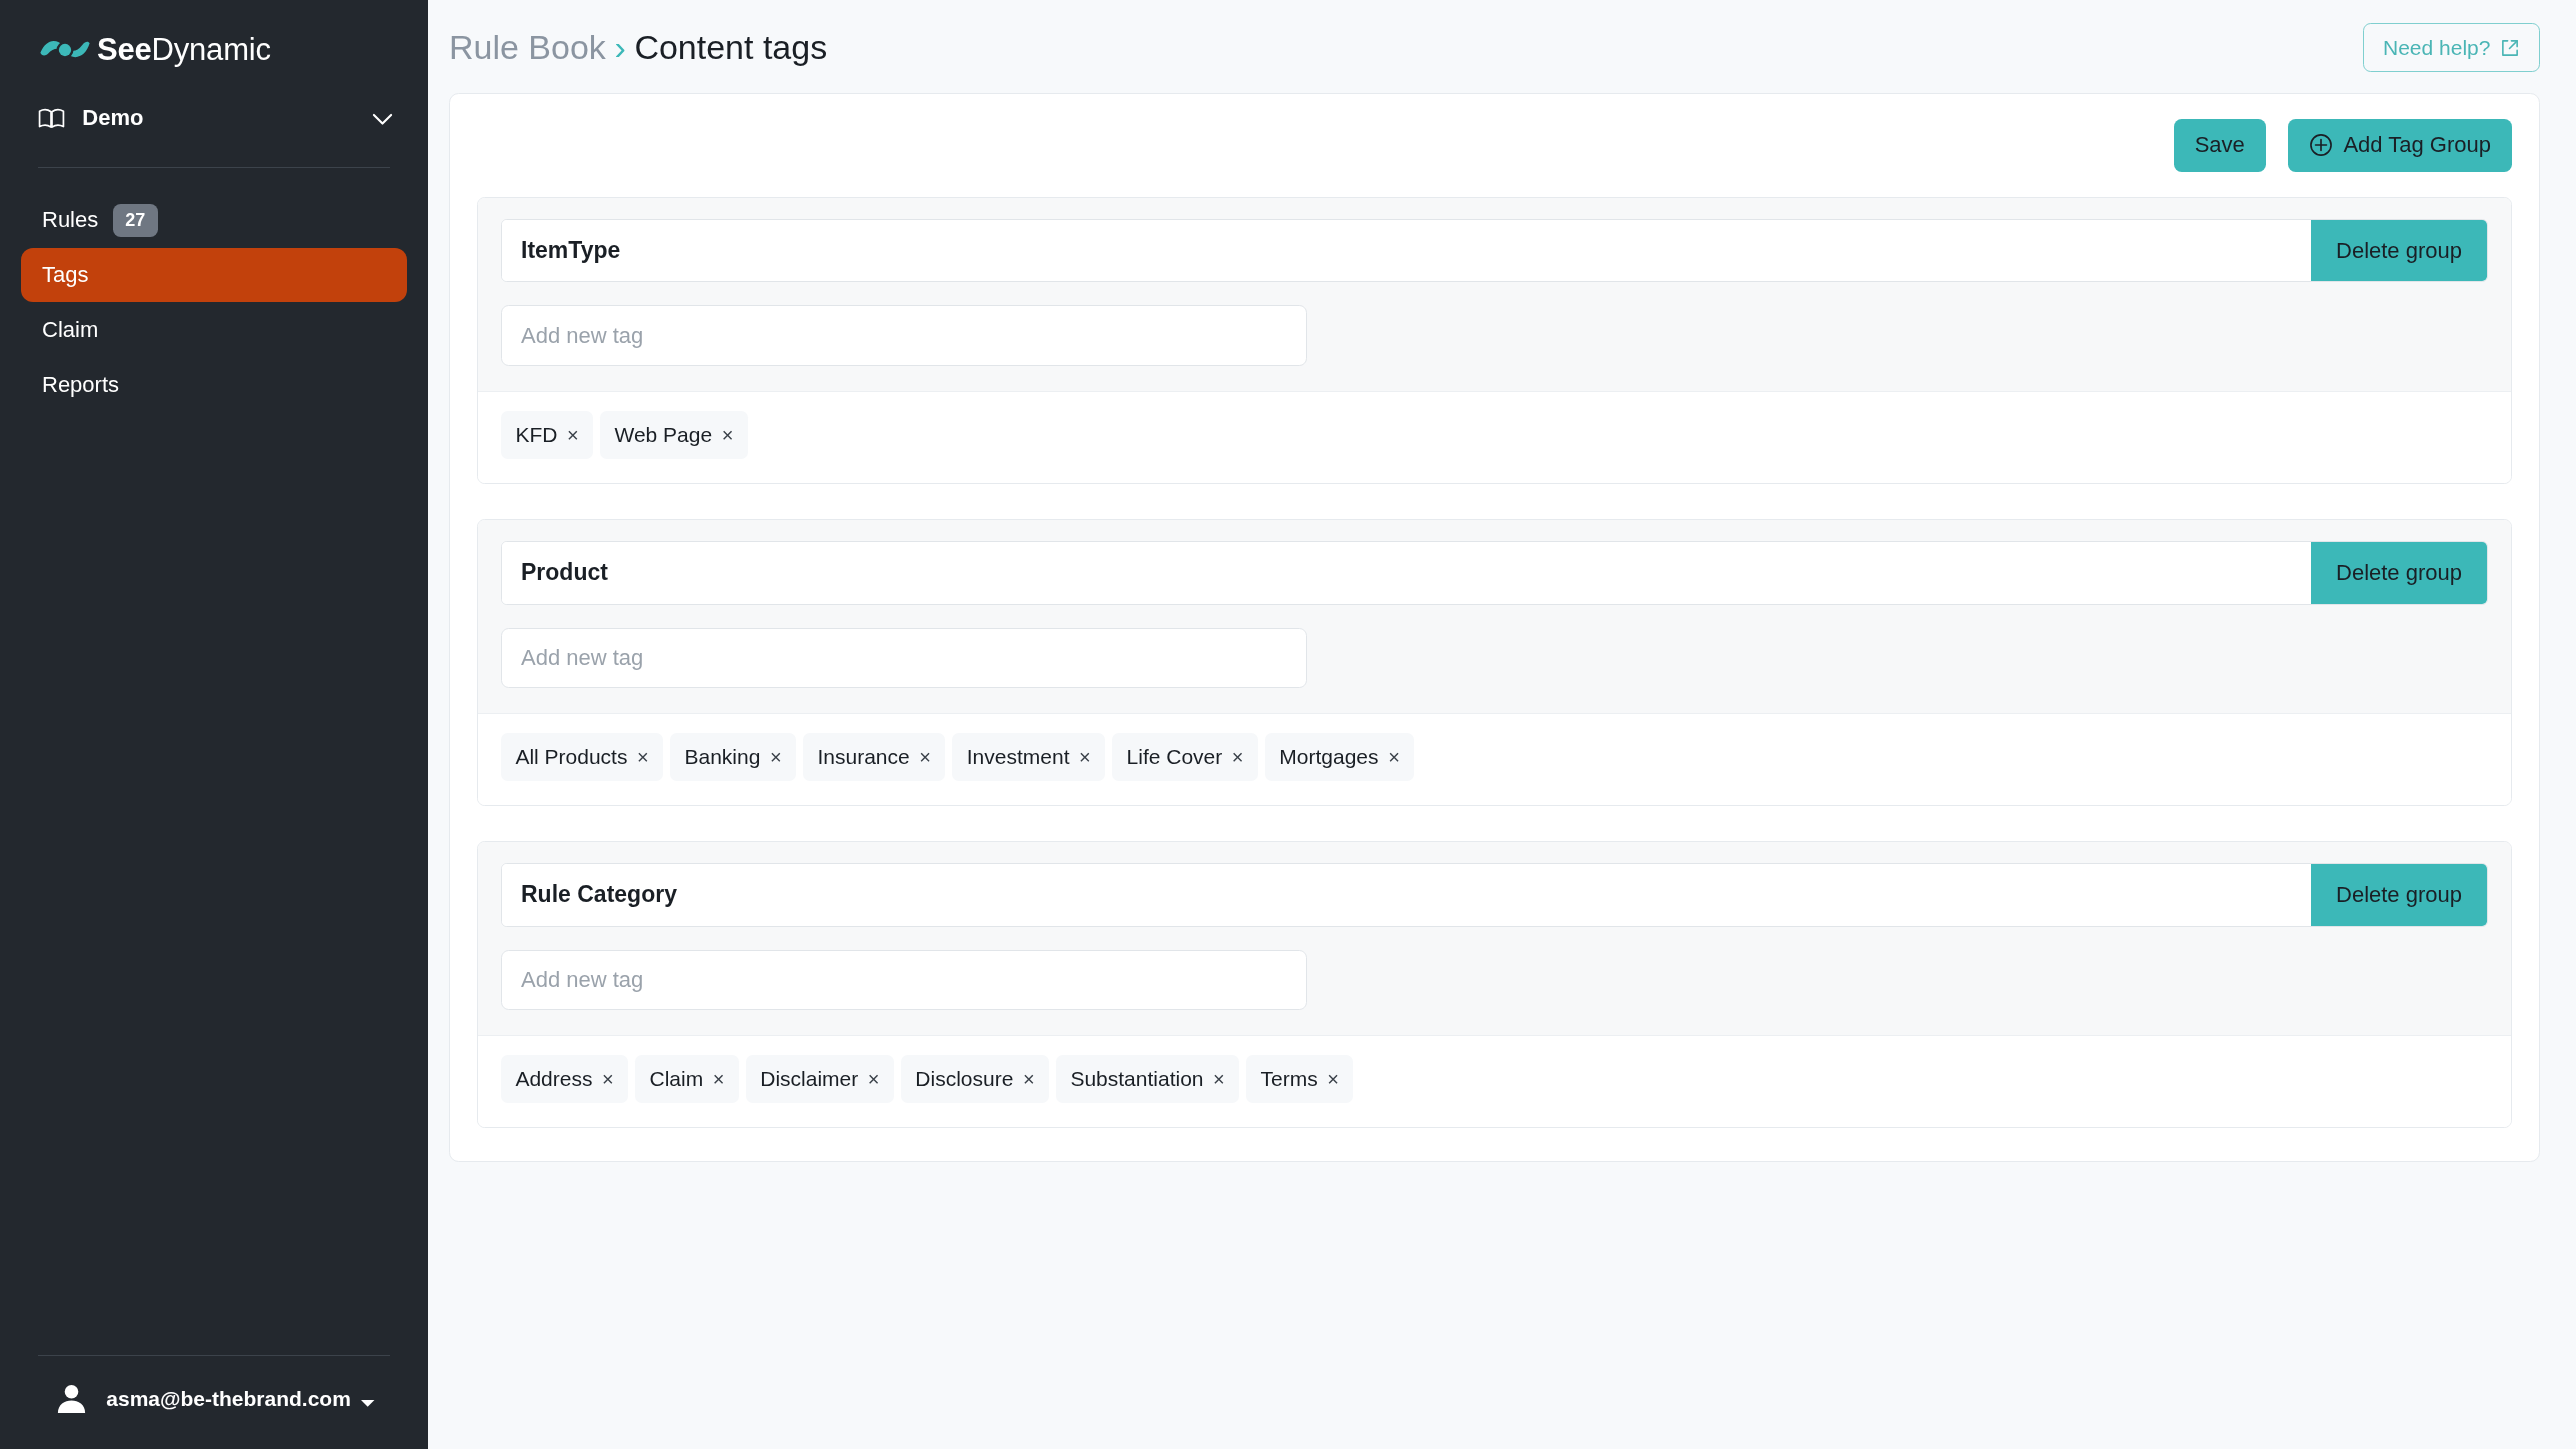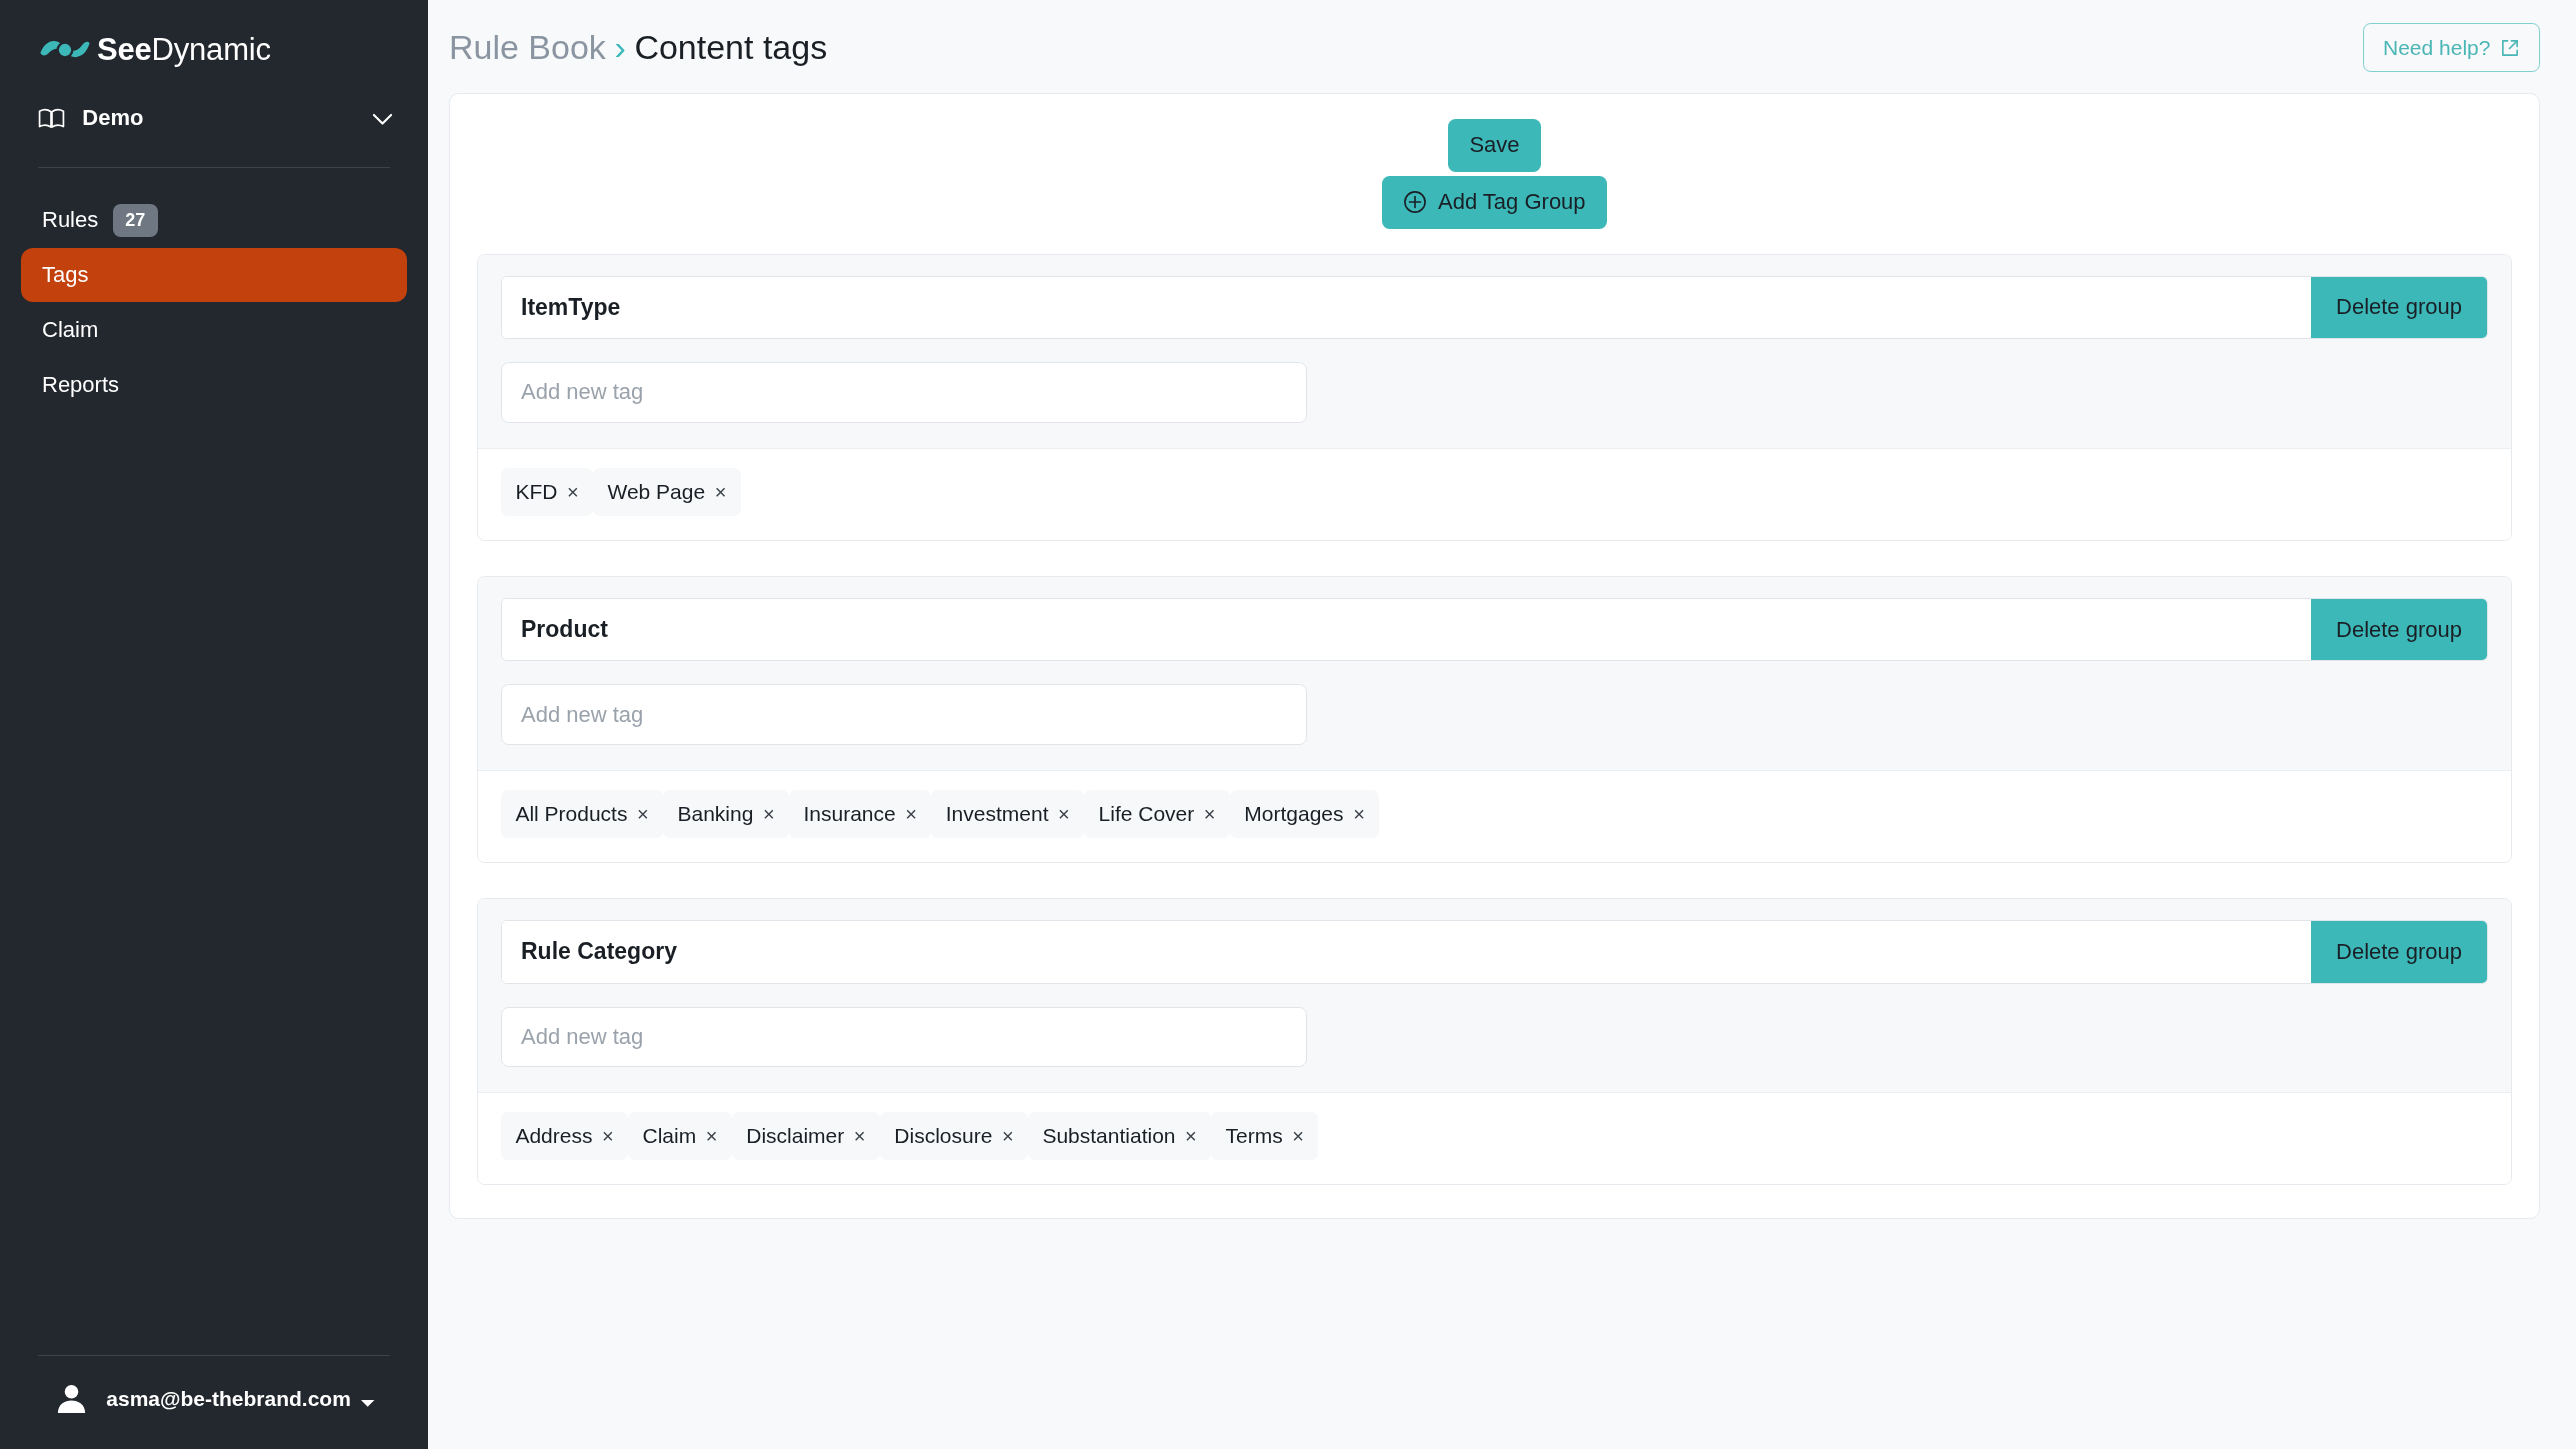--- a/index.html
+++ b/index.html
@@ -124,23 +124,22 @@
 
   .panel {
     margin: 21px 36px 0 21px;
     background: #ffffff;
     border: 1px solid #e6eaee;
     border-radius: 9.6px;
     padding: 25px 27px 33px 27px;
   }
   .panel-actions {
     display: flex; justify-content: flex-end; align-items: center;
-    gap: 4px;
+    gap: 22px;
     margin-bottom: 25px;
-    flex-direction: column;
   }
   .btn-teal {
     background: #3cb8b8;
     color: #1a1f25;
     border: none;
     border-radius: 7.7px;
     font-size: 22px;
     padding: 13.4px 21px;
     cursor: pointer;
     font-family: "Liberation Sans", sans-serif;
@@ -204,21 +203,21 @@
     font-family: "Liberation Sans", sans-serif;
   }
   .newtag-input::placeholder { color: #9aa2ab; }
 
   .group-foot {
     background: #ffffff;
     padding: 19px 23px 23px 23px;
     border-top: 1px solid #eceff2;
     display: flex;
     flex-wrap: wrap;
-    gap: 0;
+    gap: 7px;
     min-height: 92px;
     align-content: flex-start;
     text-align: right;
   }
   .tag-chip {
     display: inline-flex; align-items: center;
     background: #f6f8fa;
     border-radius: 6.7px;
     padding: 8.6px 14.4px;
     font-size: 21px;

